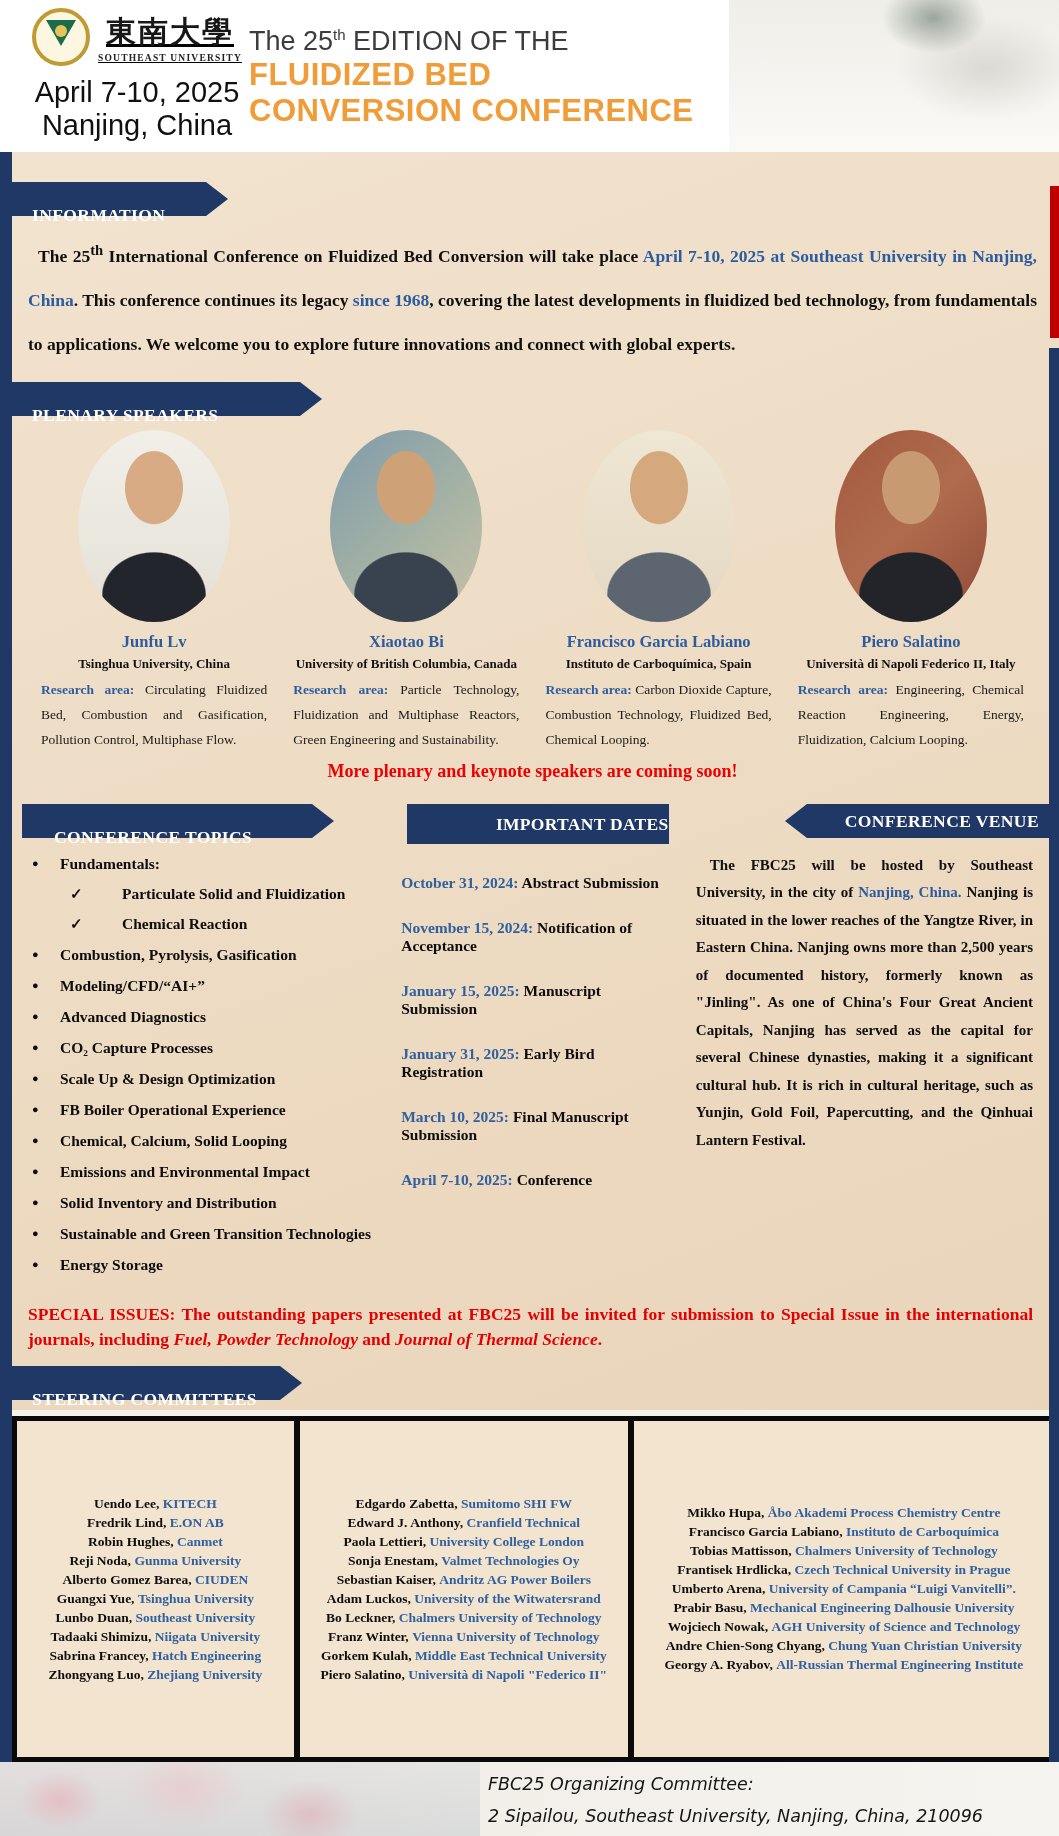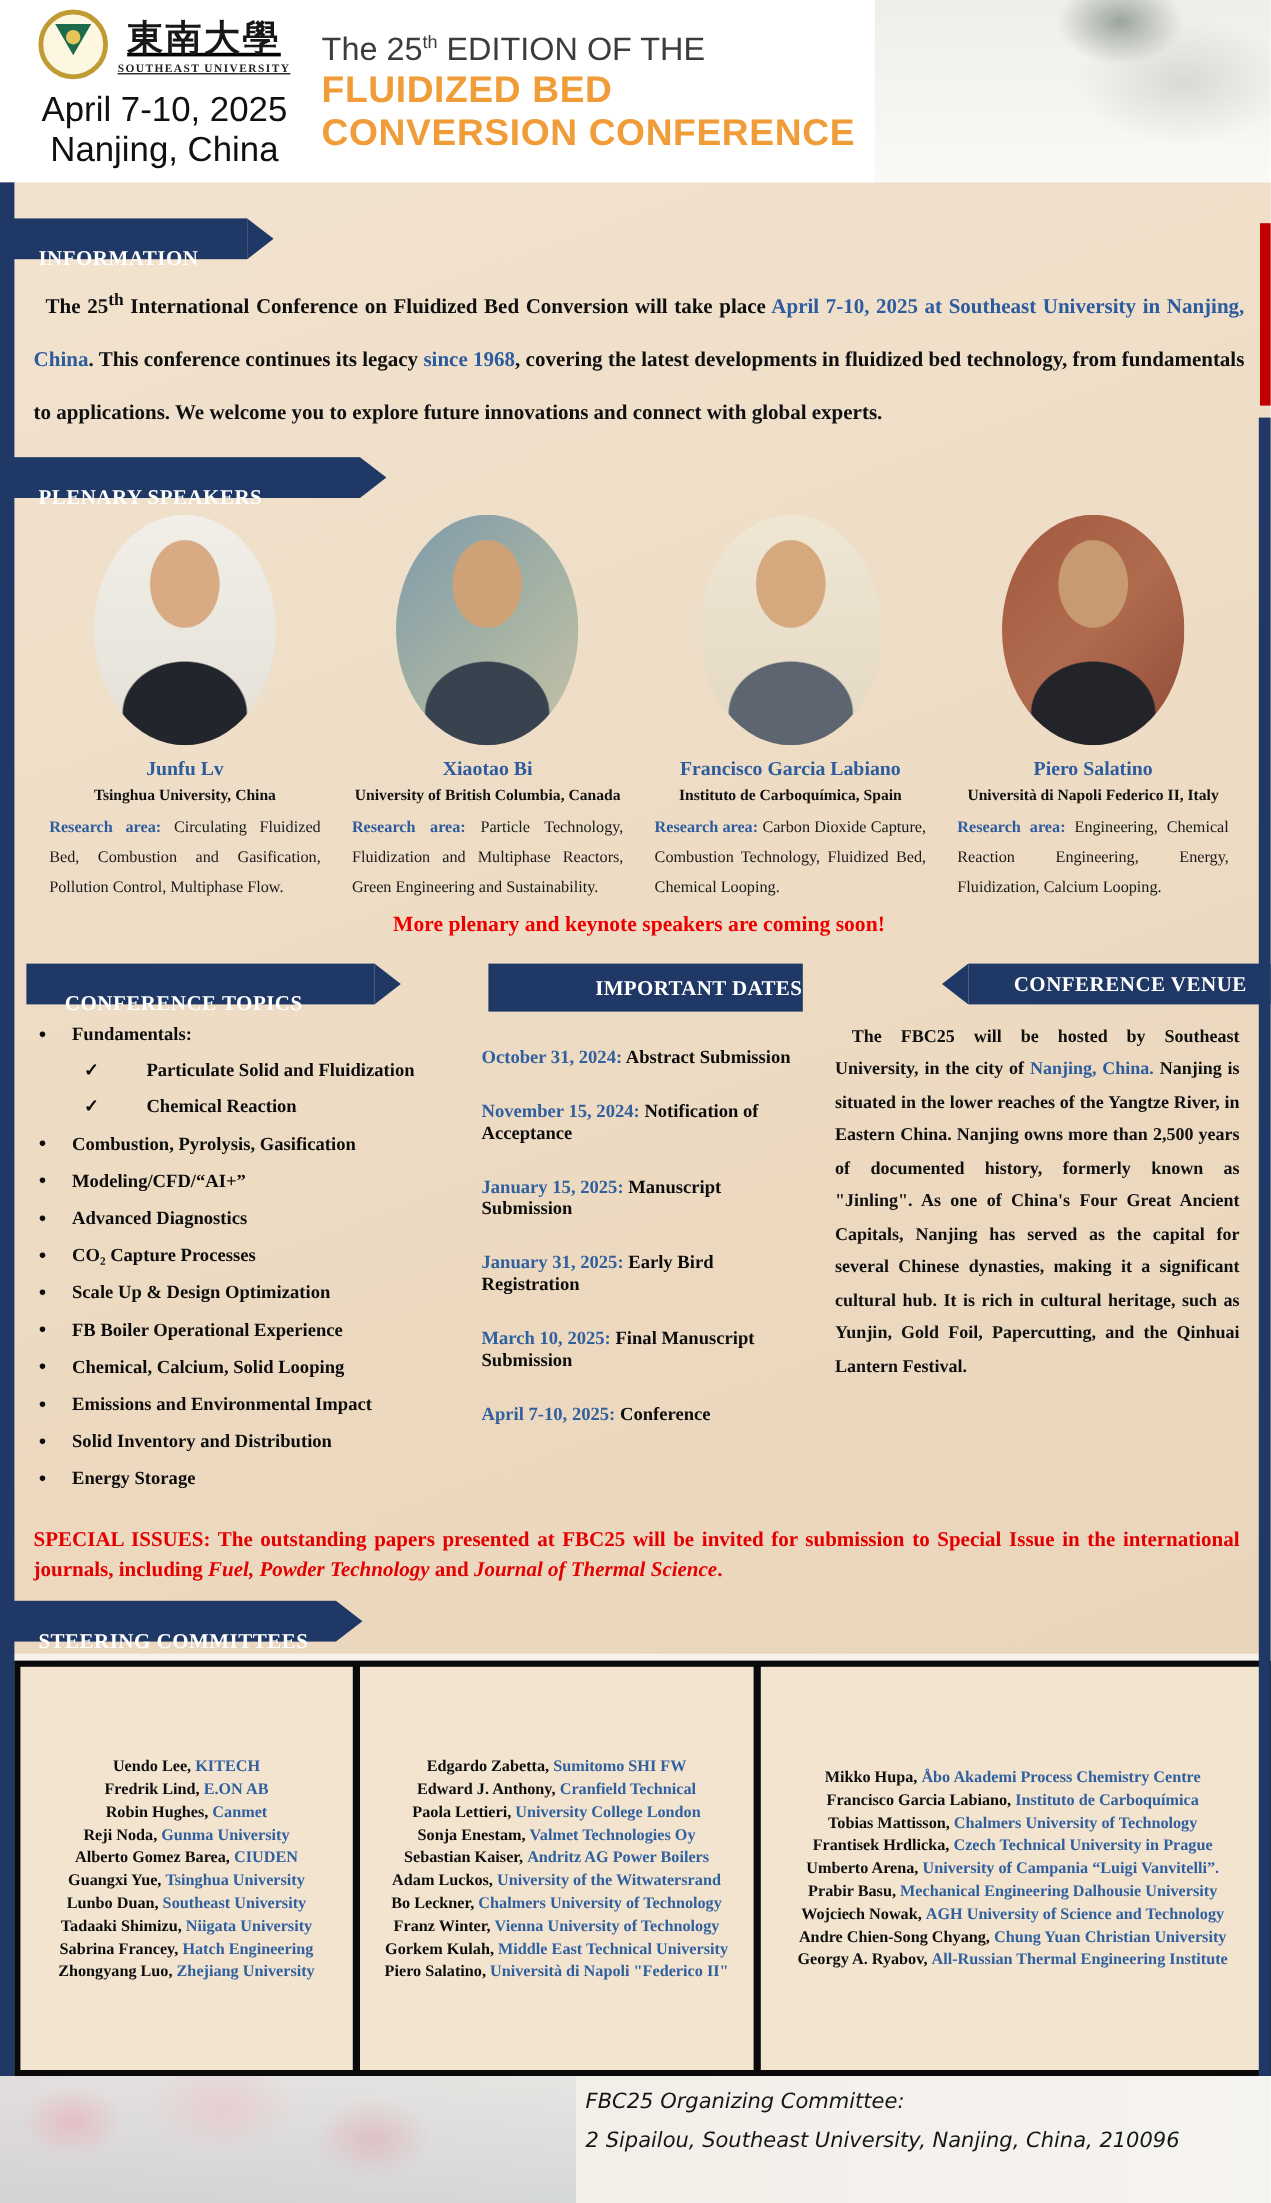--- a/index.html
+++ b/index.html
@@ -19,21 +19,21 @@
           background:#fdf6e0; position:relative; flex:none; }
   .seal::before { content:""; position:absolute; left:10px; top:8px; width:0; height:0;
           border-left:15px solid transparent; border-right:15px solid transparent; border-top:26px solid #1c6b4a; }
   .seal::after { content:""; position:absolute; left:19px; top:13px; width:12px; height:12px;
           border-radius:50%; background:#e8c35a; }
   .cn { font-size:30px; font-weight:bold; color:#171717; letter-spacing:2px; }
   .en { font-size:9.5px; font-weight:bold; color:#222; letter-spacing:1.2px; }
   .date-line { margin-top:10px; font-family:"Liberation Sans","DejaVu Sans",sans-serif;
                font-size:29px; color:#101010; }
   .city-line { font-family:"Liberation Sans","DejaVu Sans",sans-serif; font-size:29px; color:#101010; }
-  .title-block { position:absolute; left:268px; top:26px; font-family:"Liberation Sans","DejaVu Sans",sans-serif; }
+  .title-block { position:absolute; left:249px; top:26px; font-family:"Liberation Sans","DejaVu Sans",sans-serif; }
   .edition { font-size:27px; color:#3c3c3c; }
   .edition sup { font-size:15px; }
   .big-title { font-size:31px; font-weight:bold; color:#f09c38; letter-spacing:.5px; line-height:36px; }
 
   
   .main { position:relative; flex:1; background:linear-gradient(160deg,#f2e3cf 0%,#ecd9c0 55%,#e8d3ba 100%);
           padding:30px 22px 0 28px; }
   .strip-left  { position:absolute; left:0; top:0; bottom:0; width:12px; background:#1f3865; }
   .strip-red   { position:absolute; right:0; top:34px; height:152px; width:9px; background:#c00000; }
   .strip-right { position:absolute; right:0; top:196px; bottom:0; width:10px; background:#1f3865; }
@@ -198,20 +198,21 @@
           <div class="topic-row"><span class="t-marker check"></span><span>Chemical Reaction</span></div>
           <div class="topic-row"><span class="t-marker bullet"></span><span>Combustion, Pyrolysis, Gasification</span></div>
           <div class="topic-row"><span class="t-marker bullet"></span><span>Modeling/CFD/“AI+”</span></div>
           <div class="topic-row"><span class="t-marker bullet"></span><span>Advanced Diagnostics</span></div>
           <div class="topic-row"><span class="t-marker bullet"></span><span>CO₂ Capture Processes</span></div>
           <div class="topic-row"><span class="t-marker bullet"></span><span>Scale Up &amp; Design Optimization</span></div>
           <div class="topic-row"><span class="t-marker bullet"></span><span>FB Boiler Operational Experience</span></div>
           <div class="topic-row"><span class="t-marker bullet"></span><span>Chemical, Calcium, Solid Looping</span></div>
           <div class="topic-row"><span class="t-marker bullet"></span><span>Emissions and Environmental Impact</span></div>
           <div class="topic-row"><span class="t-marker bullet"></span><span>Solid Inventory and Distribution</span></div>
+          <div class="topic-row"><span class="t-marker bullet"></span><span>Sustainable and Green Transition Technologies</span></div>
           <div class="topic-row"><span class="t-marker bullet"></span><span>Energy Storage</span></div>
         </div>
     </div>
     <div class="col-dates">
       <div class="dates-box">IMPORTANT DATES</div>
       <div class="date-list">
 
       <div class="date-row"><span class="d-date">October 31, 2024:</span> <span class="d-label">Abstract Submission</span></div>
           <div class="date-row"><span class="d-date">November 15, 2024:</span> <span class="d-label">Notification of Acceptance</span></div>
           <div class="date-row"><span class="d-date">January 15, 2025:</span> <span class="d-label">Manuscript Submission</span></div>

